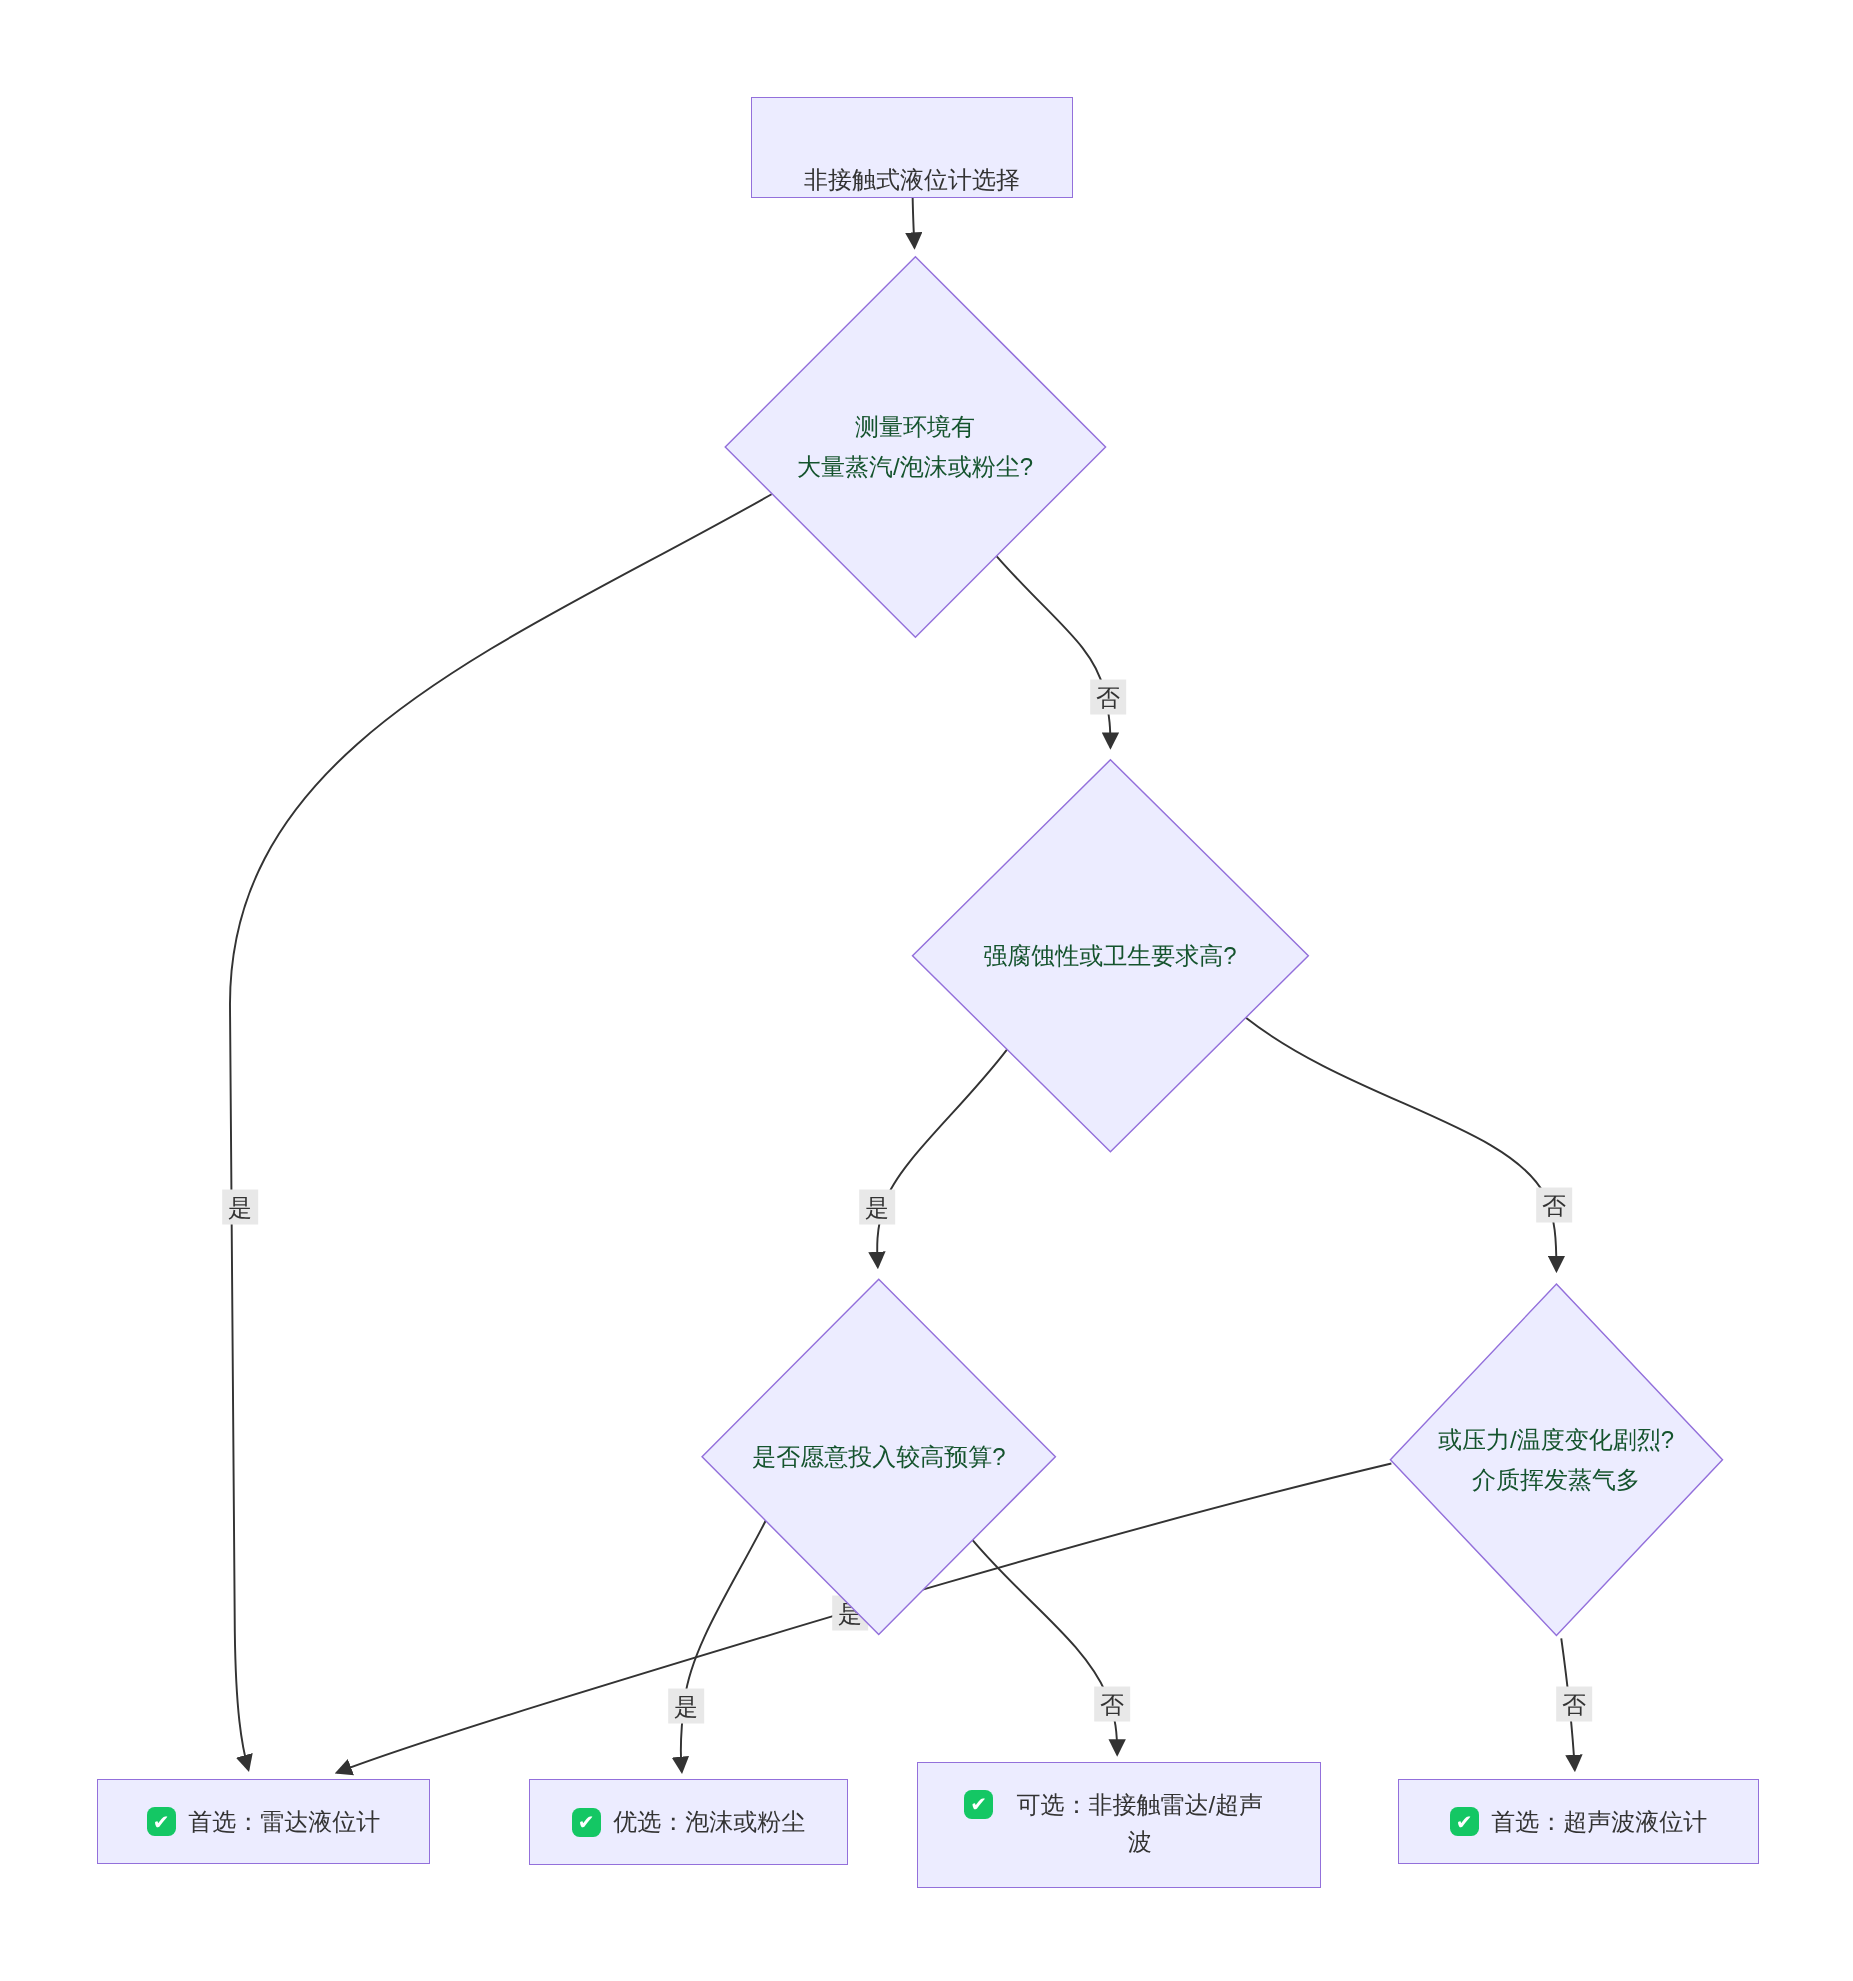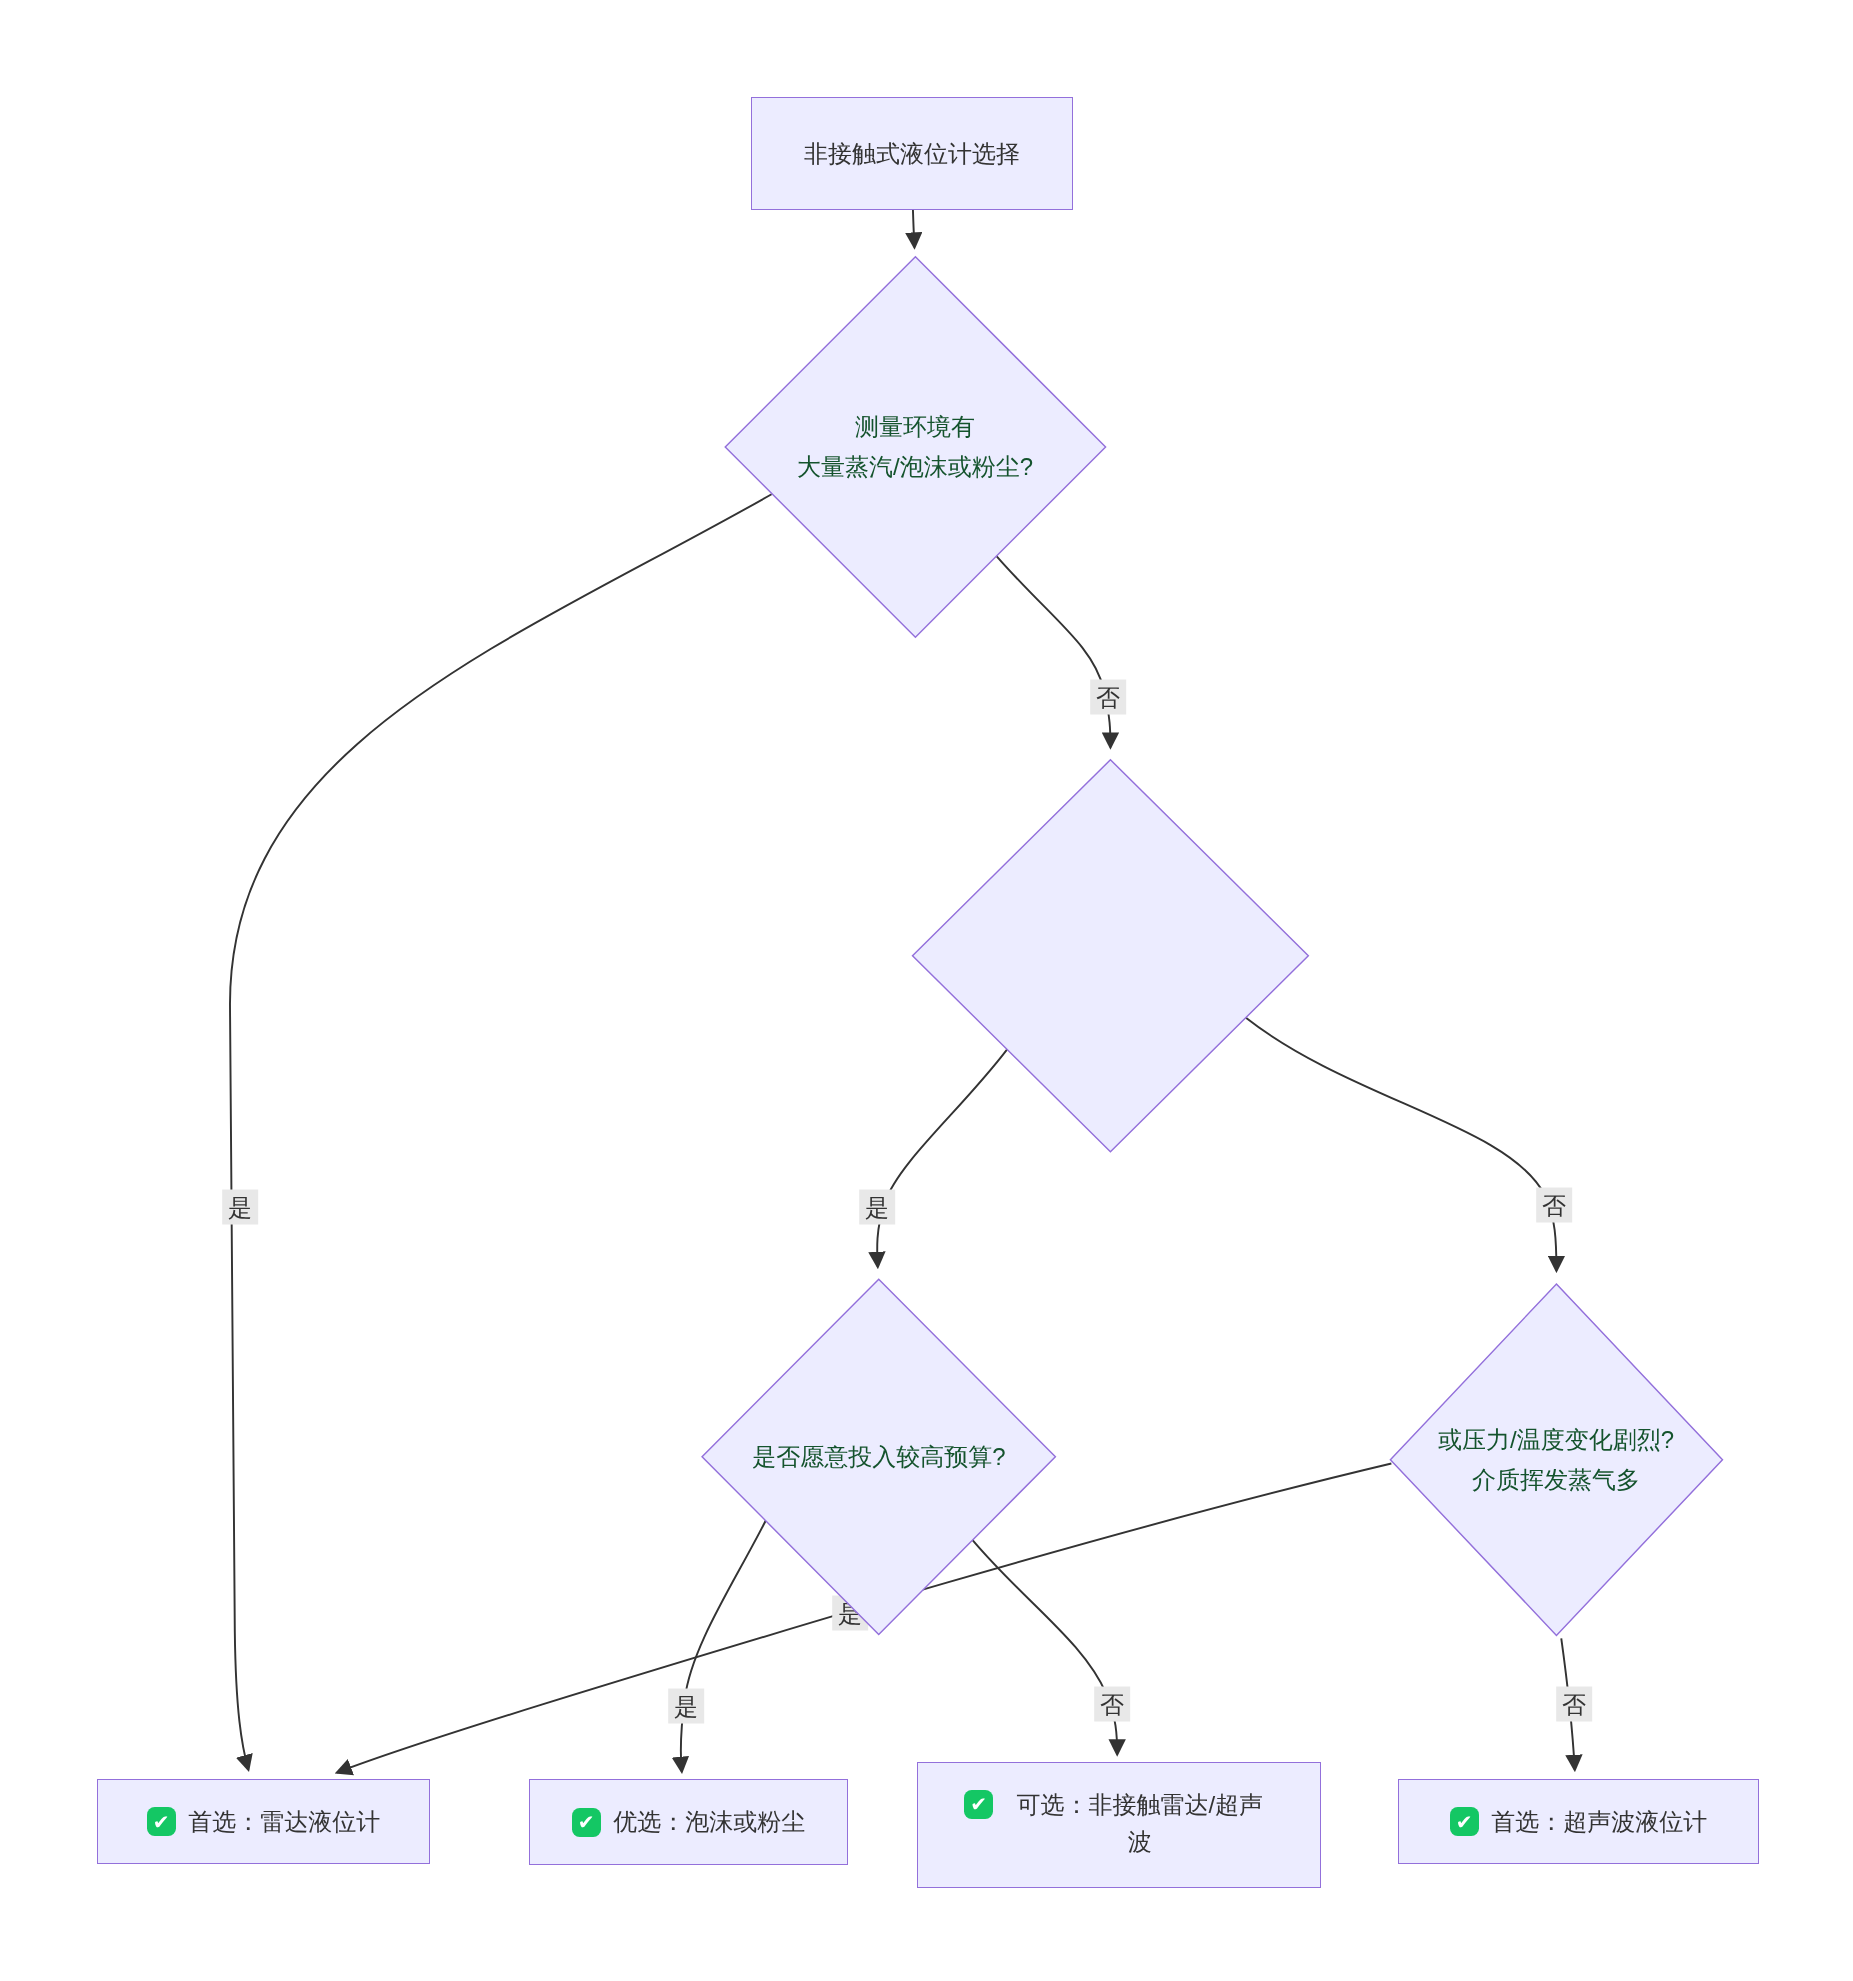--- a/index.html
+++ b/index.html
@@ -70,29 +70,30 @@
 
 <svg class="layer shapes" width="1854" height="1981" viewBox="0 0 1920 2052">
   <g fill="#ECECFF" stroke="#9370DB" stroke-width="1.5">
     <polygon points="948,266 1145,463 948,660 751,463"></polygon>
     <polygon points="1150,787 1355,990 1150,1193 945,990"></polygon>
     <polygon points="910,1325 1093,1509 910,1693 727,1509"></polygon>
     <polygon points="1612,1330 1784,1512 1612,1694 1440,1512"></polygon>
   </g>
 </svg>
 
-<div class="node-rect" style="left:751px; top:97px; width:322px; height:113px;">
+<div class="node-rect" style="left:751px; top:97px; width:322px; height:101px;align-items:flex-end;">
   <span class="txt">非接触式液位计选择</span>
 </div>
 
 <div class="diamond-label" style="left:915px; top:447px;">
   <div>测量环境有</div>
   <div>大量蒸汽/泡沫或粉尘?</div>
 </div>
 <div class="diamond-label" style="left:1110px; top:956px;">
+  <div>强腐蚀性或卫生要求高?</div>
 </div>
 <div class="diamond-label" style="left:879px; top:1457px;">
   <div>是否愿意投入较高预算?</div>
 </div>
 <div class="diamond-label" style="left:1556px; top:1460px;">
   <div>或压力/温度变化剧烈?</div>
   <div>介质挥发蒸气多</div>
 </div>
 
 <div class="node-rect result" style="left:97px; top:1779px; width:333px; height:85px;">

